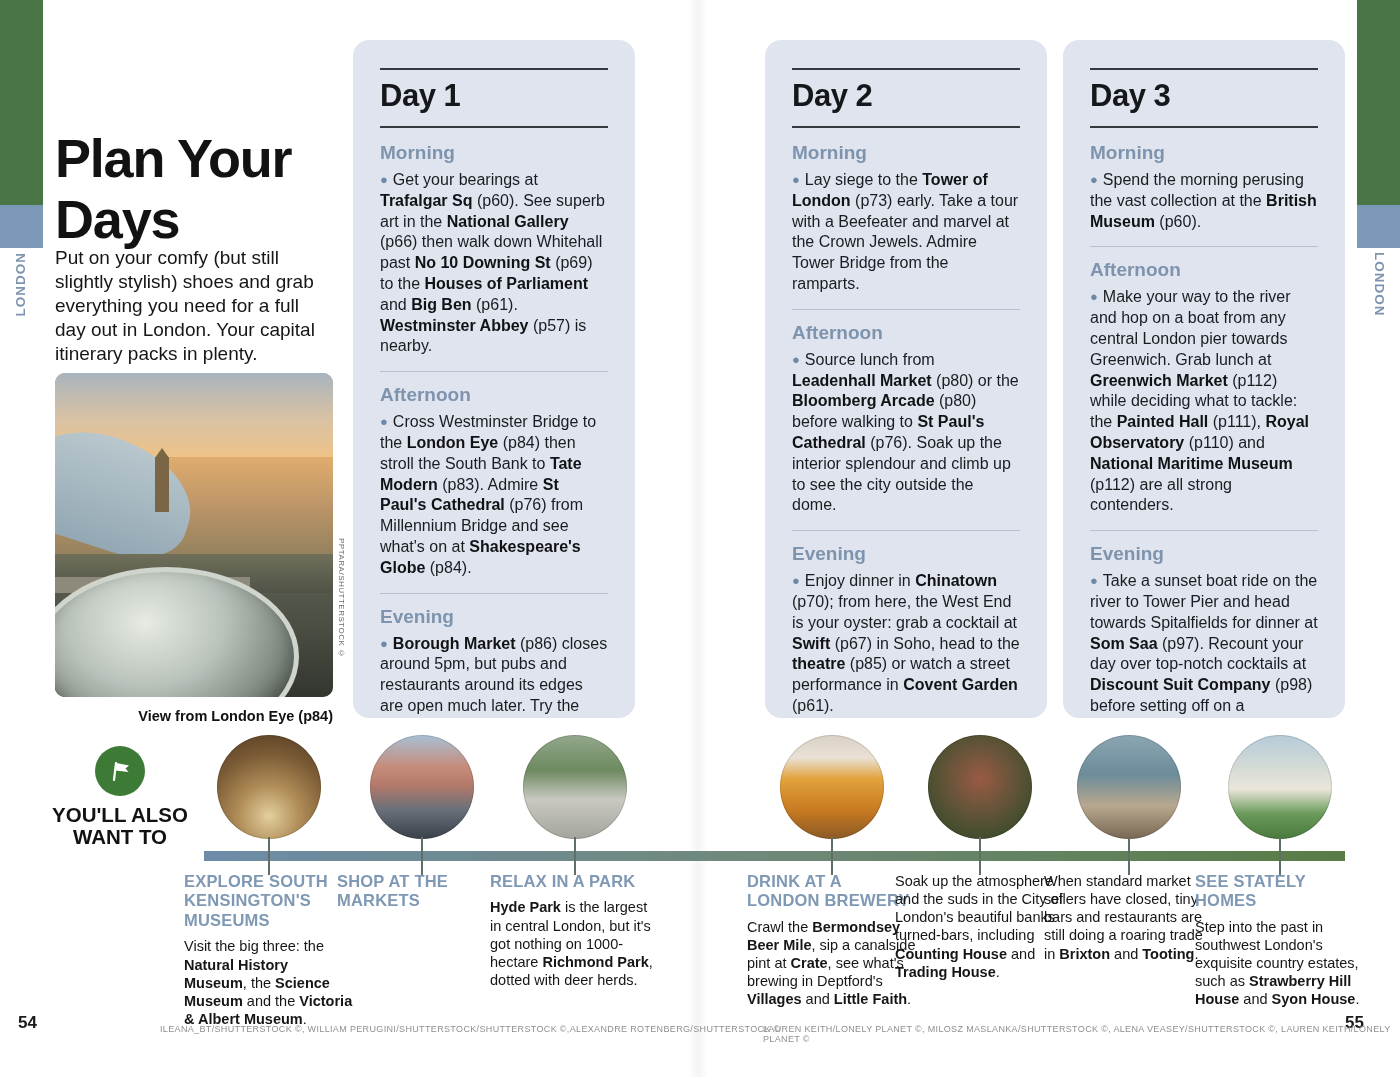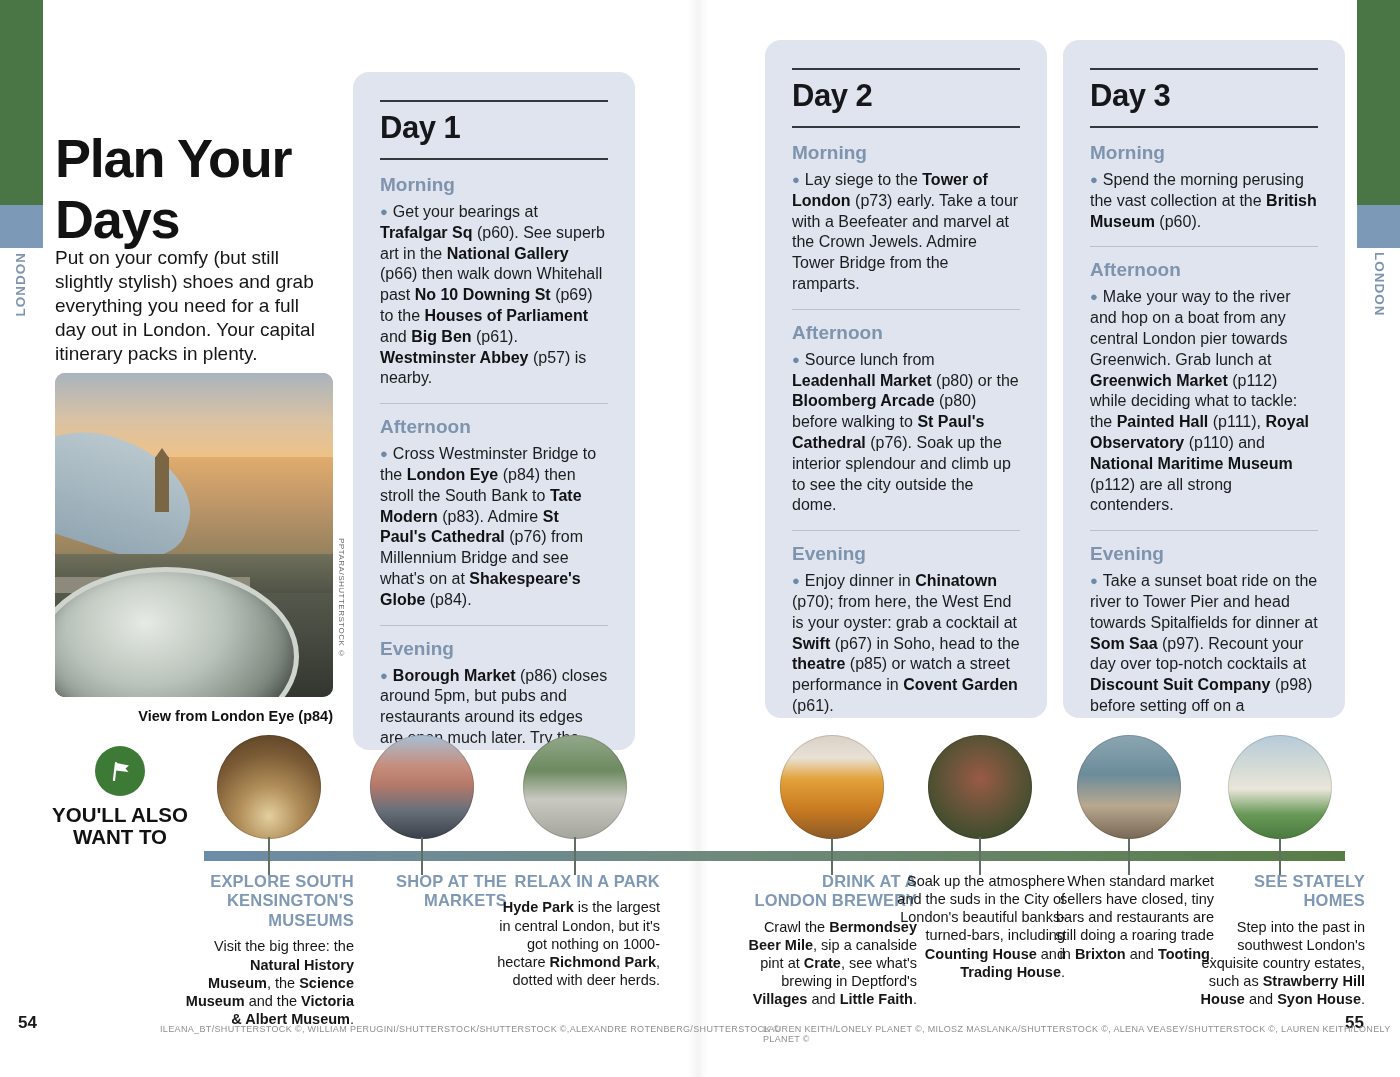--- a/index.html
+++ b/index.html
@@ -56,21 +56,21 @@
     border:5px solid #cfd4cc; box-shadow:inset 0 -8px 18px rgba(0,0,0,0.35); }
   .hero-credit { position:absolute; left:337px; top:538px; font-size:8px; color:#6b6b6b;
     letter-spacing:0.5px; }
   .hero-caption { position:absolute; left:55px; top:708px; width:278px; text-align:right;
     font-size:14.5px; font-weight:bold; color:#111; }
 
   
   .day-card { position:absolute; top:40px; width:282px; height:678px;
     background:#dfe4ee; border-radius:16px; padding:28px 27px 20px; box-sizing:border-box;
     overflow:hidden; }
-  .day-1 { left:353px;margin-top:32px; } .day-2 { left:765px; } .day-3 { left:1063px; }
+  .day-1 { left:353px; } .day-2 { left:765px; } .day-3 { left:1063px; }
   .day-head { border-top:2px solid #35383c; border-bottom:2px solid #35383c;
     padding:8px 0 12px; margin:0 0 14px; }
   .day-head h2 { margin:0; font-size:31px; font-weight:bold; letter-spacing:-0.5px; color:#15171a; }
   .day-section { padding-top:0; }
   .day-section + .day-section { border-top:1px solid #b7c1d1; margin-top:14px; padding-top:12px; }
   .sec-label { margin:0 0 6px; font-size:19px; font-weight:bold; color:#7e94ae; }
   .sec-body { margin:0; font-size:16px; line-height:1.3; color:#1a1c1f; }
   .sec-body b { font-weight:bold; color:#101214; }
   .bullet { color:#6e89a7; font-size:13px; margin-right:5px; position:relative; top:-1px; }
 
@@ -80,21 +80,21 @@
     display:flex; align-items:center; justify-content:center; }
   .aw-title { font-size:20.5px; font-weight:bold; line-height:1.05; color:#121212;
     white-space:pre-line; margin:0 0 10px; }
   .aw-body { font-size:14.5px; line-height:1.3; color:#1a1a1a; margin:0; }
 
   .tl-bar { position:absolute; left:204px; top:851px; width:1141px; height:10px;
     background:linear-gradient(90deg,#6d8ca8 0%, #70897d 45%, #587c46 100%); }
   .tl-circle { position:absolute; top:735px; width:104px; height:104px; border-radius:50%;
     box-shadow:inset 0 0 0 1px rgba(0,0,0,0.12); }
   .tl-tick { position:absolute; top:837px; width:2px; height:38px; background:#616e64; }
-  .tl-item { position:absolute; top:872px; width:170px; text-align:right; }
+  .tl-item { position:absolute; top:872px; width:170px; text-align:left; }
   .tl-item h4 { margin:0 0 7px; font-size:16.5px; font-weight:bold; color:#7f98b4;
     line-height:1.18; letter-spacing:0.2px; white-space:pre-line; }
   .tl-item p { margin:0; font-size:14.5px; line-height:1.25; color:#161616; }
   .tl-item b { font-weight:bold; }
 
   
   .c1 { background:radial-gradient(circle at 50% 78%, #e3cf9e 0%, #b08d58 32%, #7c5c36 64%, #4e3820 100%); }
   .c2 { background:linear-gradient(180deg,#a7c0d5 0%, #c68d7c 30%, #b5796a 48%, #69707a 72%, #394049 100%); }
   .c3 { background:linear-gradient(180deg,#93a88b 0%, #6d8a60 34%, #c9c9c1 62%, #a3a49c 100%); }
   .c4 { background:linear-gradient(180deg,#d9d1c5 0%, #e9e1d5 22%, #e2a33c 42%, #c87a20 72%, #8a5a28 100%); }

